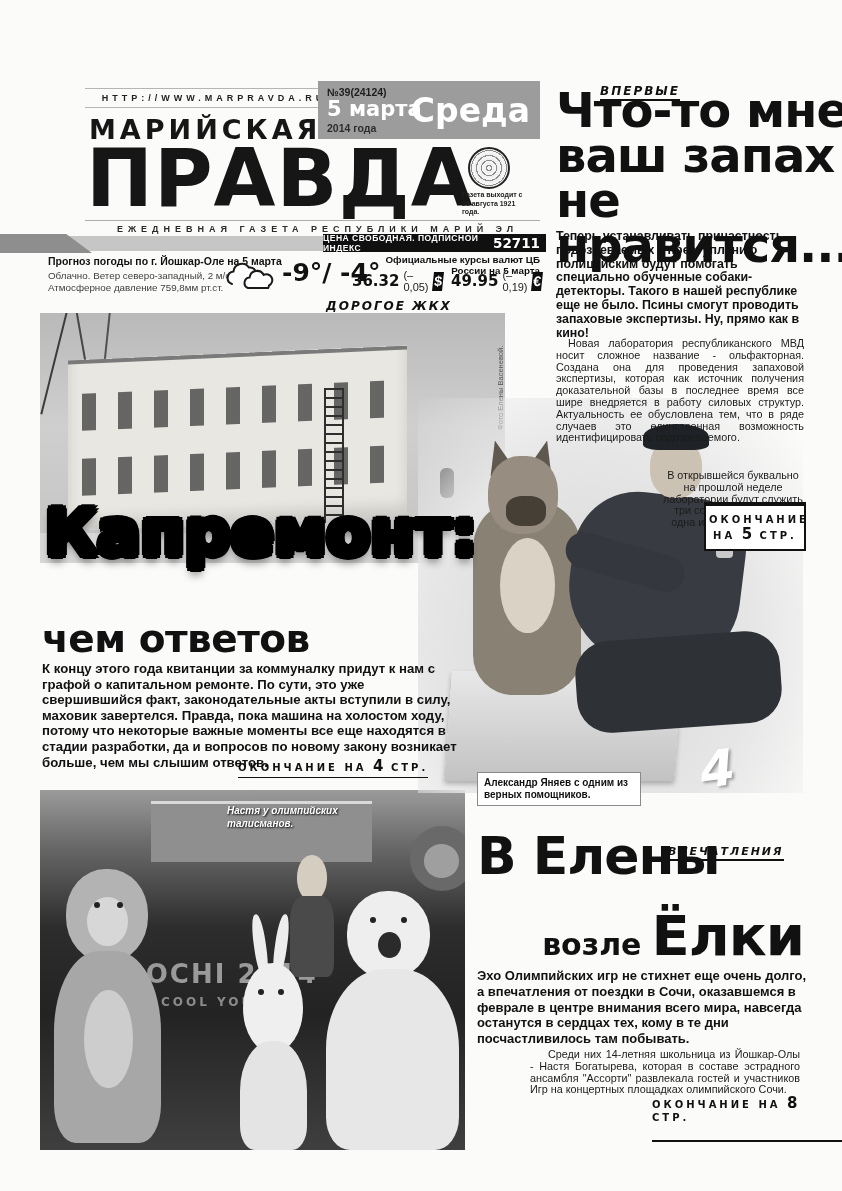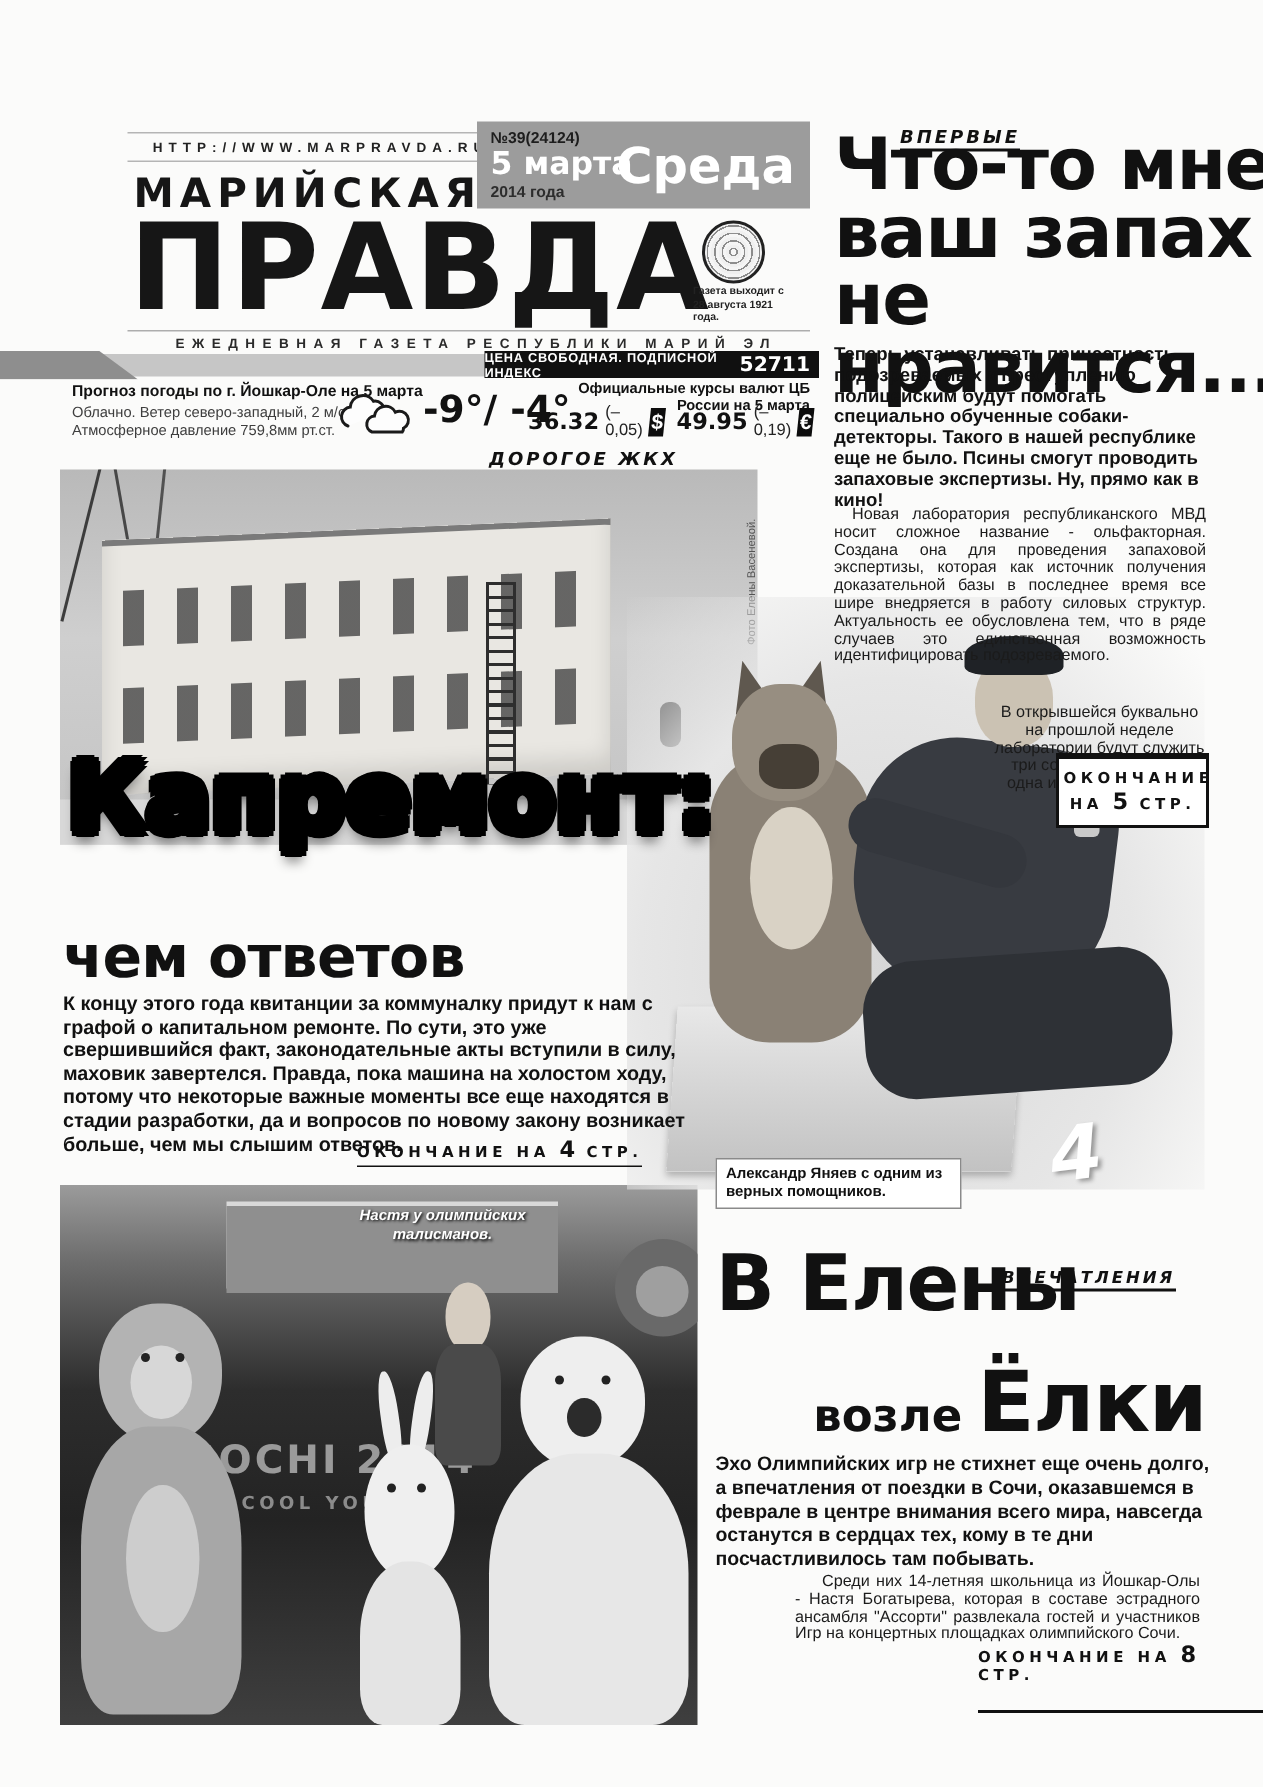--- a/index.html
+++ b/index.html
@@ -199,21 +199,21 @@
       <div class="abs" style="left:56%;top:10%;width:6px;height:6px;background:#222;border-radius:50%;"></div>
       <div class="abs" style="left:40%;top:16%;width:16%;height:10%;background:#2b2b2b;border-radius:50%;"></div>
       <div class="abs" style="left:4%;top:30%;width:92%;height:70%;background:#e7e7e7;border-radius:44% 44% 18% 18%;"></div>
     </div>
     <div class="abs" style="left:87%;top:10%;width:15%;height:18%;z-index:2;">
       <div class="abs" style="left:0;top:0;width:100%;height:100%;background:#696969;border-radius:50%;"></div>
       <div class="abs" style="left:22%;top:28%;width:56%;height:52%;background:#9f9f9f;border-radius:50%;"></div>
     </div>
 
     <div class="abs" style="left:44%;top:4%;width:32%;color:#fff;font-size:10px;font-weight:bold;font-style:italic;
-         line-height:13px;z-index:3;text-shadow:1px 1px 2px #000;text-align:center;">Настя у олимпийских талисманов.</div>
+         line-height:13px;z-index:3;text-shadow:1px 1px 2px #000;">Настя у олимпийских талисманов.</div>
   </div>
 
   <div class="abs kicker" style="left:668px;top:845px;font-size:11px;">ВПЕЧАТЛЕНИЯ</div>
   <div class="abs hl" style="left:477px;top:826px;font-size:52px;letter-spacing:-1px;">В Елены</div>
   <div class="abs" style="left:556px;top:903px;width:248px;display:flex;justify-content:flex-end;align-items:baseline;gap:10px;">
     <span class="hl" style="font-size:30px;margin-top:21px;">возле</span>
     <span class="hl" style="font-size:56px;letter-spacing:-1px;">Ёлки</span>
   </div>
 
   <div class="abs lead" style="left:477px;top:968px;width:332px;font-size:13px;line-height:15.8px;">Эхо Олимпийских игр не стихнет еще очень долго, а впечатления от поездки в Сочи, оказавшемся в феврале в центре внимания всего мира, навсегда останутся в сердцах тех, кому в те дни посчастливилось там побывать.</div>

